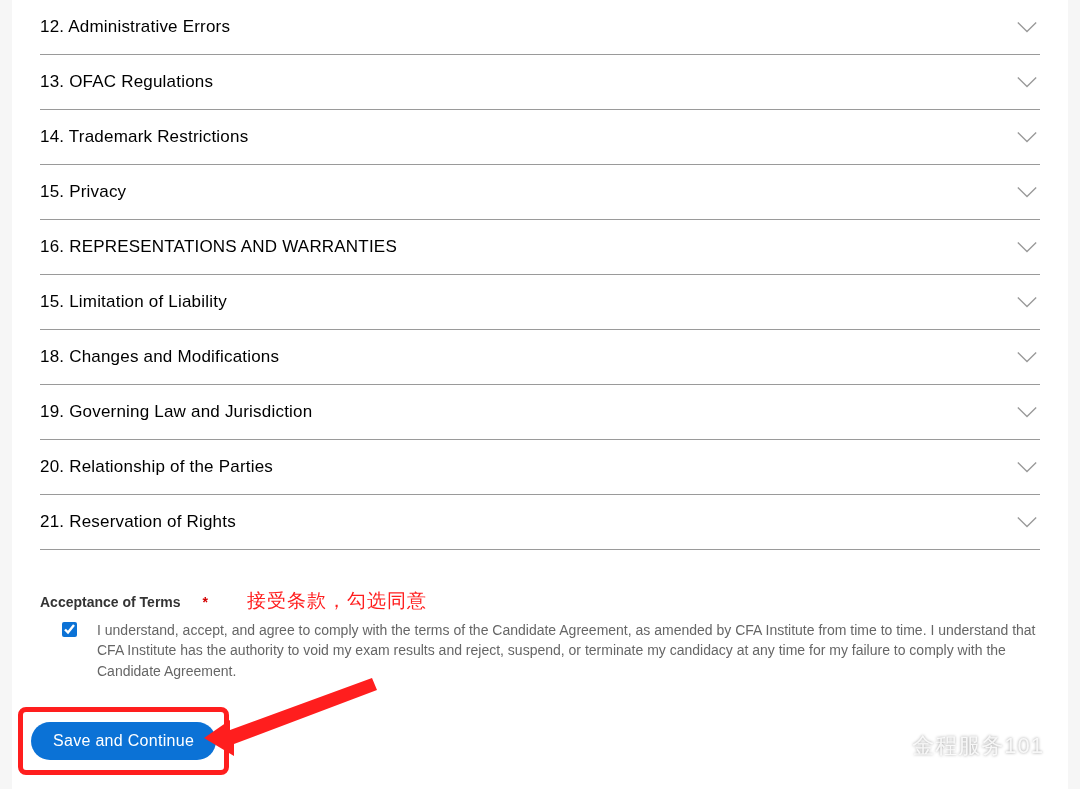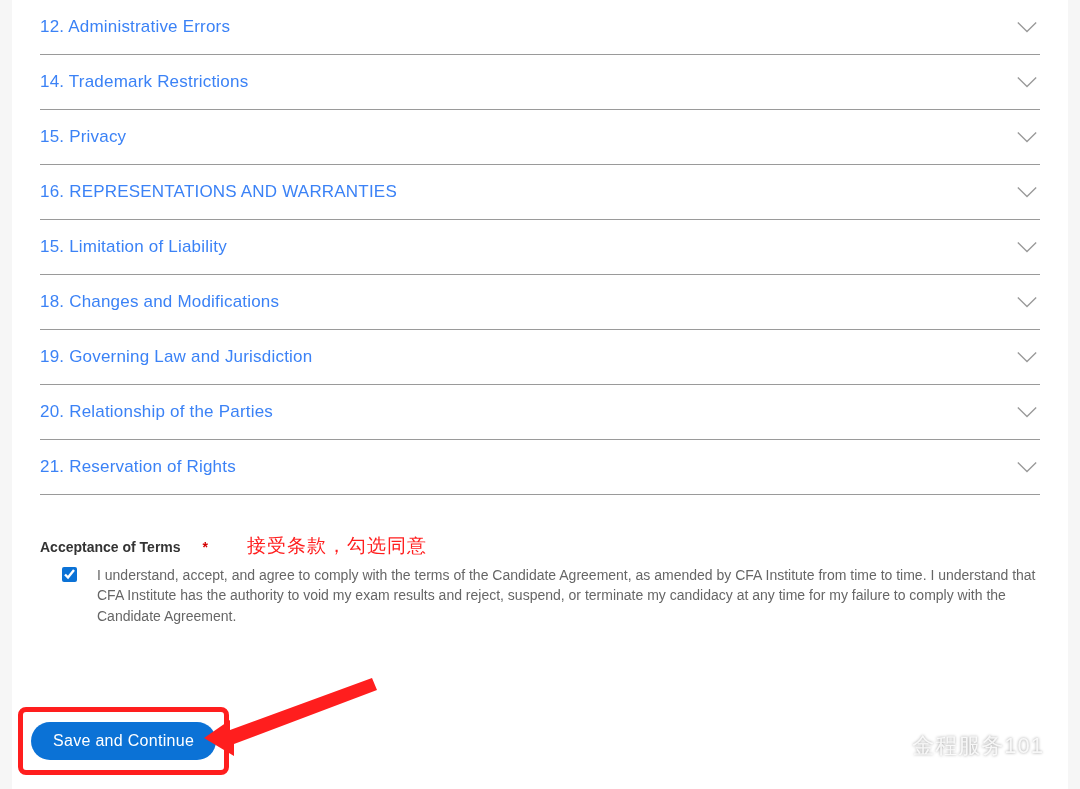--- a/index.html
+++ b/index.html
@@ -29,21 +29,21 @@
     height: 55px;
     cursor: pointer;
   }
   .accordion-item:first-child {
     border-top: none;
   }
   .accordion-label {
     font-family: "Arial Narrow", Arial, sans-serif;
     font-stretch: condensed;
     font-size: 17px;
-    color: #3b82f6;
+    color: #000000;
     letter-spacing: 0.2px;
   }
   .chevron {
     width: 22px;
     height: 22px;
     display: flex;
     align-items: center;
     justify-content: center;
     color: #888;
     margin-right: 2px;
@@ -168,20 +168,28 @@
   <div class="accordion" id="accordion">
       <div class="accordion-item">
         <span class="accordion-label">12. Administrative Errors</span>
         <span class="chevron">
           <svg viewBox="0 0 24 14">
             <path d="M2 2 L12 12 L22 2" stroke="#9a9a9a" stroke-width="1.5" fill="none"></path>
           </svg>
         </span>
       </div>
       <div class="accordion-item">
+        <span class="accordion-label">13. OFAC Regulations</span>
+        <span class="chevron">
+          <svg viewBox="0 0 24 14">
+            <path d="M2 2 L12 12 L22 2" stroke="#9a9a9a" stroke-width="1.5" fill="none"></path>
+          </svg>
+        </span>
+      </div>
+      <div class="accordion-item">
         <span class="accordion-label">14. Trademark Restrictions</span>
         <span class="chevron">
           <svg viewBox="0 0 24 14">
             <path d="M2 2 L12 12 L22 2" stroke="#9a9a9a" stroke-width="1.5" fill="none"></path>
           </svg>
         </span>
       </div>
       <div class="accordion-item">
         <span class="accordion-label">15. Privacy</span>
         <span class="chevron">

